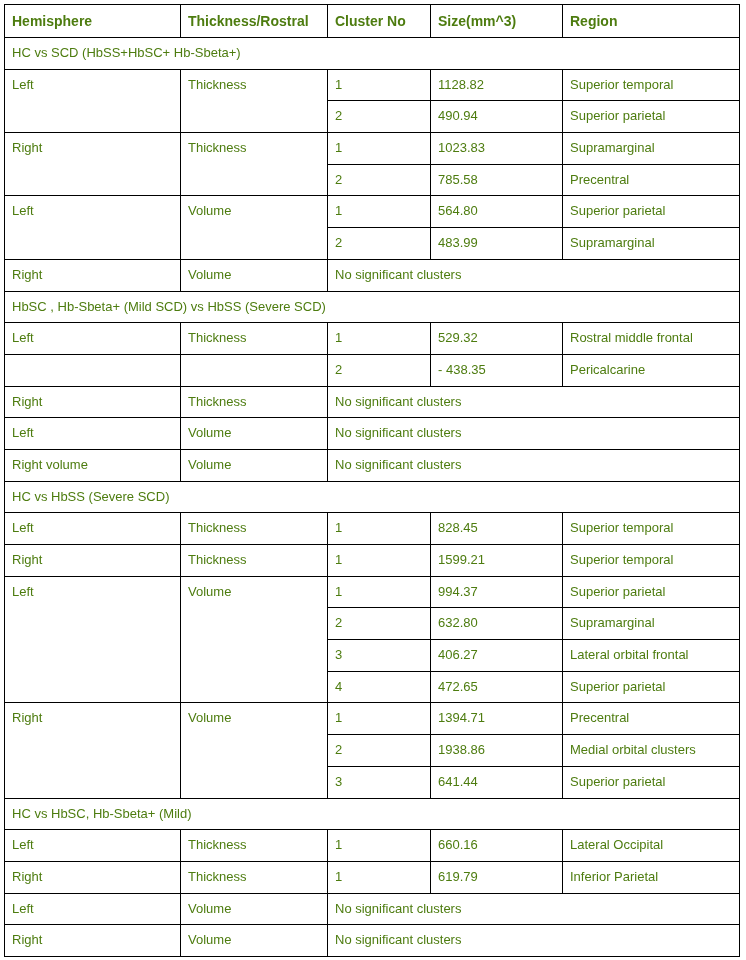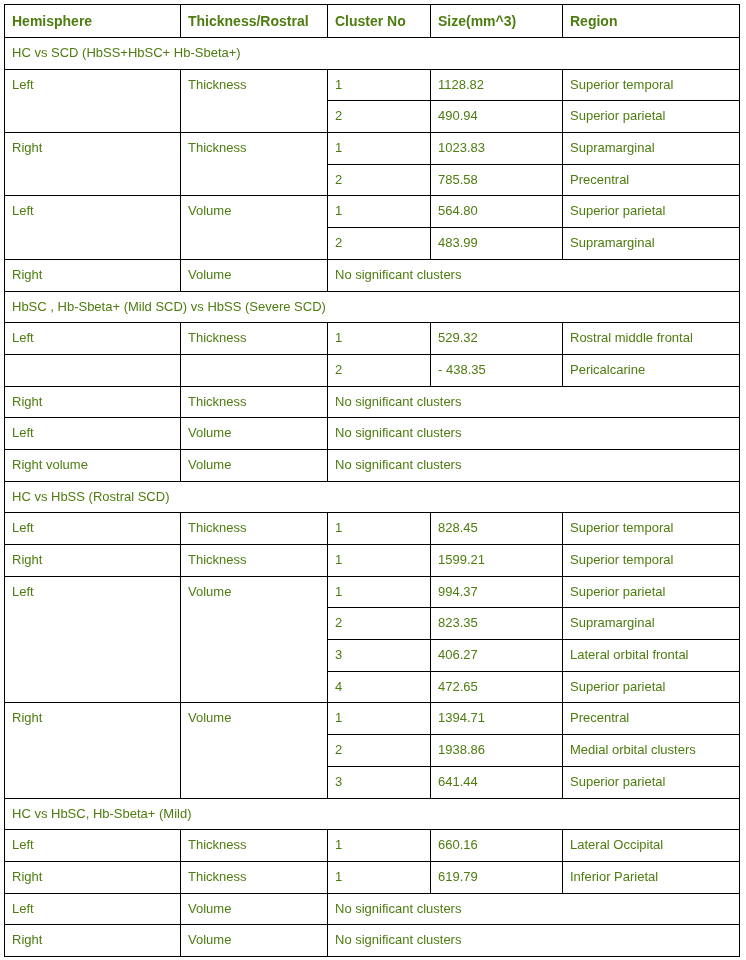--- a/index.html
+++ b/index.html
@@ -123,21 +123,21 @@
         <td>Left</td>
         <td>Volume</td>
         <td colspan="3">No significant clusters</td>
       </tr>
       <tr>
         <td>Right volume</td>
         <td>Volume</td>
         <td colspan="3">No significant clusters</td>
       </tr>
       <tr>
-        <td colspan="5" class="section">HC vs HbSS (Rostral SCD)</td>
+        <td colspan="5" class="section">HC vs HbSS (Severe SCD)</td>
       </tr>
       <tr>
         <td rowspan="1" class="rowspan-cell">Left</td>
         <td rowspan="1" class="rowspan-cell">Thickness</td>
         <td>1</td>
         <td>828.45</td>
         <td>Superior temporal</td>
       </tr>
       <tr>
         <td rowspan="1" class="rowspan-cell">Right</td>
@@ -148,21 +148,21 @@
       </tr>
       <tr>
         <td rowspan="4" class="rowspan-cell">Left</td>
         <td rowspan="4" class="rowspan-cell">Volume</td>
         <td>1</td>
         <td>994.37</td>
         <td>Superior parietal</td>
       </tr>
       <tr>
         <td>2</td>
-        <td>823.35</td>
+        <td>632.80</td>
         <td>Supramarginal</td>
       </tr>
       <tr>
         <td>3</td>
         <td>406.27</td>
         <td>Lateral orbital frontal</td>
       </tr>
       <tr>
         <td>4</td>
         <td>472.65</td>

